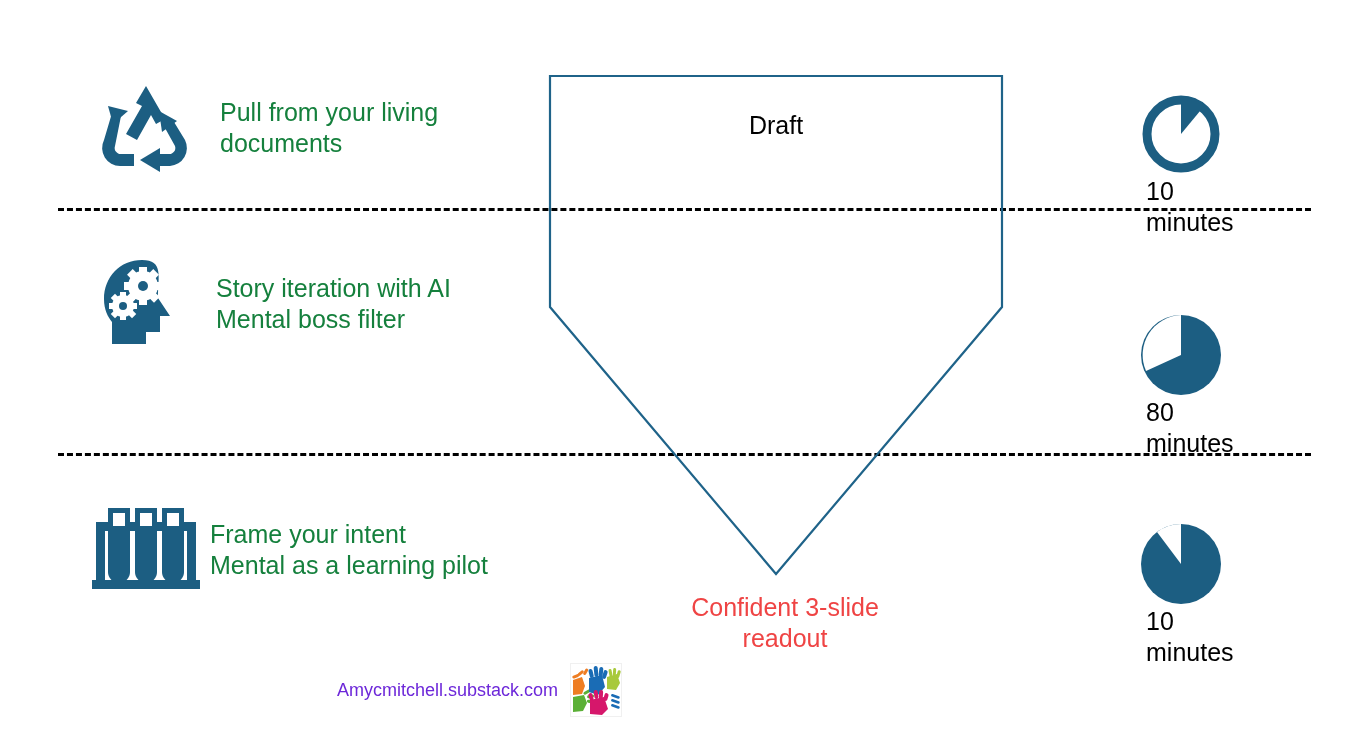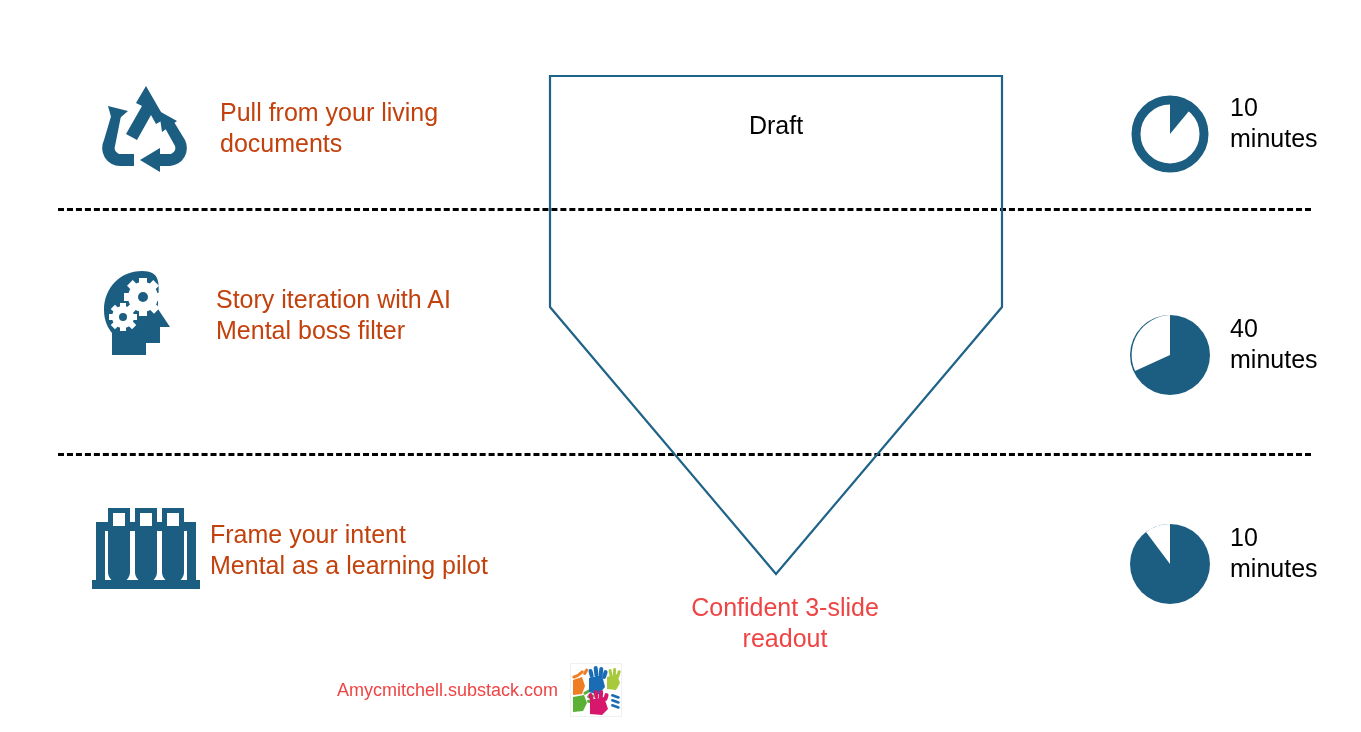--- a/index.html
+++ b/index.html
@@ -39,26 +39,26 @@
   }
   .left-icon {
     width: 112px;
     height: 100px;
     flex: 0 0 112px;
     display: block;
   }
   .left-label {
     font-size: 25px;
     line-height: 31px;
-    color: #c2410c;
+    color: #15803d;
     white-space: pre-line;
     margin-left: 14px;
   }
   #left-row-1 { top: 78px;  }
-  #left-row-2 { top: 265px; }
+  #left-row-2 { top: 254px; }
   #left-row-3 { top: 500px; }
   #left-row-1 .left-label { margin-left: 18px; }
   #left-row-3 .left-label { margin-left: 8px; }
 
   
   #funnel-svg {
     position: absolute;
     left: 540px;
     top: 66px;
     width: 475px;
@@ -84,21 +84,22 @@
     line-height: 31px;
     white-space: pre-line;
     color: #ef4444;
   }
 
   
   .right-row {
     position: absolute;
     left: 1128px;
     display: flex;
-    align-items: flex-start;
+    align-items: center;
+    flex-direction: column;
   }
   .pie-svg {
     width: 84px;
     height: 84px;
     flex: 0 0 84px;
     display: block;
   }
   .duration-label {
     font-size: 25px;
     line-height: 31px;
@@ -113,21 +114,21 @@
   
   #footer {
     position: absolute;
     left: 337px;
     top: 663px;
     display: flex;
     align-items: center;
   }
   #footer-text {
     font-size: 18px;
-    color: #ef4444;
+    color: #6d28d9;
     line-height: 24px;
   }
   #footer-logo {
     width: 50px;
     height: 52px;
     margin-left: 12px;
     display: block;
     border: 1px solid #f0f0f0;
     background: #ffffff;
   }
@@ -238,21 +239,21 @@
     </svg>
     <div class="duration-label">10
 minutes</div>
   </div>
 
   <div class="right-row" id="right-row-2">
     <svg class="pie-svg" viewBox="0 0 84 84">
       <circle cx="42" cy="42" r="40" fill="#1C5E82"></circle>
       <path d="M42 42 L42 2 A40 40 0 0 0 7 58 Z" fill="#FFFFFF"></path>
     </svg>
-    <div class="duration-label">40
+    <div class="duration-label">80
 minutes</div>
   </div>
 
   <div class="right-row" id="right-row-3">
     <svg class="pie-svg" viewBox="0 0 84 84">
       <circle cx="42" cy="42" r="40" fill="#1C5E82"></circle>
       <path d="M42 42 L42 2 A40 40 0 0 0 18 10 Z" fill="#FFFFFF"></path>
     </svg>
     <div class="duration-label">10
 minutes</div>

